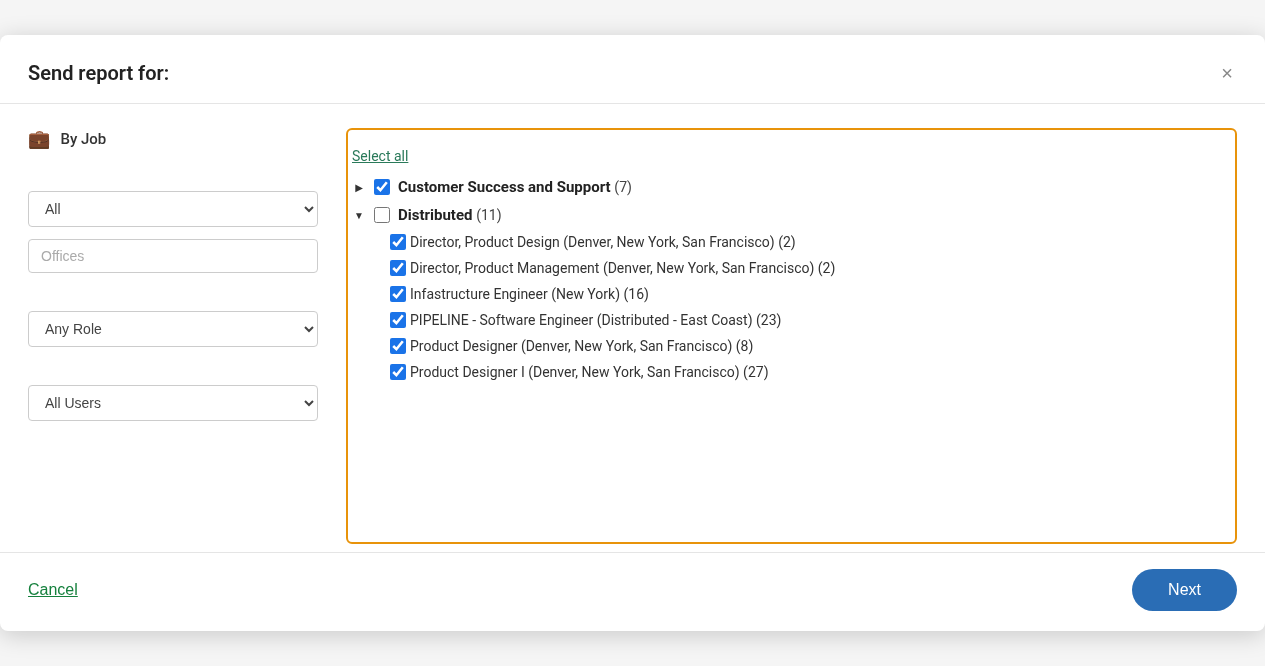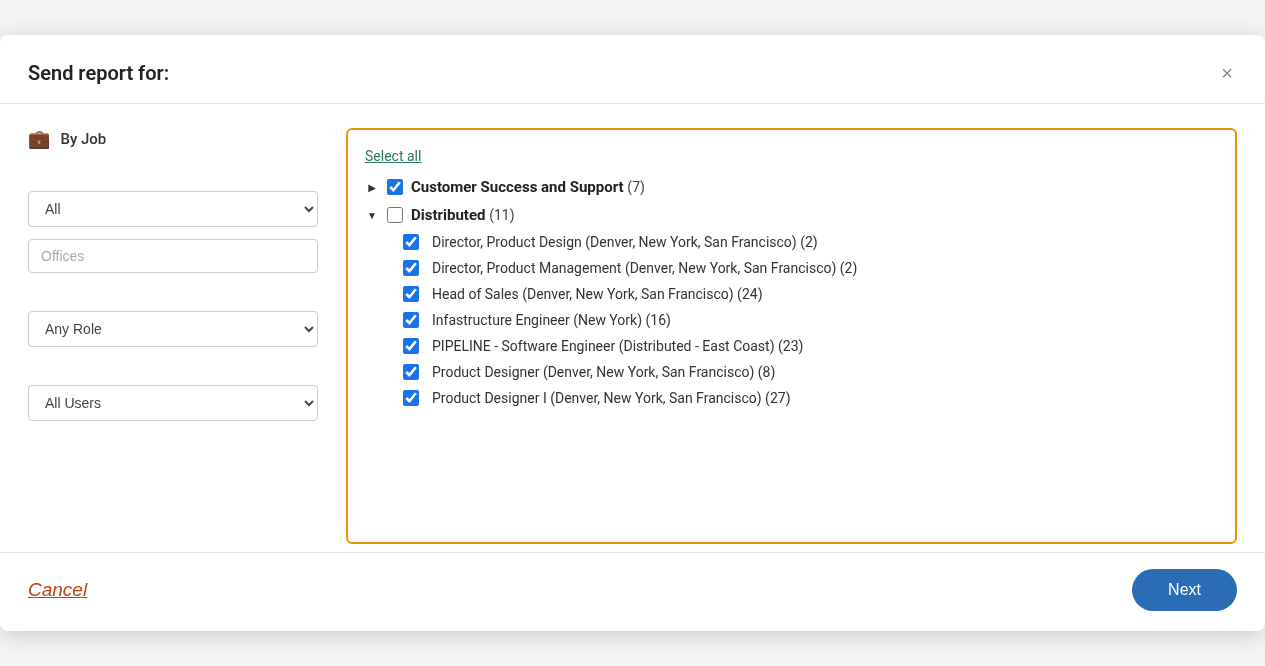--- a/index.html
+++ b/index.html
@@ -92,21 +92,21 @@
       flex: 1;
       display: flex;
       flex-direction: column;
       overflow: hidden;
     }
     .selection-box {
       flex: 1;
       border: 2px solid #e8930a;
       border-radius: 6px;
       overflow-y: auto;
-      padding: 16px 17px;
+      padding: 16px 4px;
     }
     .select-all-link {
       color: #2a7a5a;
       font-size: 14px;
       text-decoration: underline;
       cursor: pointer;
       display: inline-block;
       margin-bottom: 14px;
     }
     .group-row {
@@ -129,21 +129,21 @@
       color: #222;
     }
     .group-count {
       font-size: 14px;
       font-weight: 400;
       color: #444;
     }
     .checkbox-item {
       display: flex;
       align-items: flex-start;
-      gap: 13px;
+      gap: 4px;
       margin-bottom: 10px;
       padding-left: 38px;
     }
     .checkbox-item input[type="checkbox"] {
       width: 16px;
       height: 16px;
       accent-color: #1a73e8;
       cursor: pointer;
       flex-shrink: 0;
     }
@@ -161,27 +161,26 @@
     }
     .modal-footer {
       display: flex;
       align-items: center;
       justify-content: space-between;
       padding: 16px 28px 20px 28px;
       border-top: 1px solid #e5e5e5;
       margin-top: 8px;
     }
     .cancel-link {
-      color: #c2410c;
-      font-size: 19px;
+      color: #15803d;
+      font-size: 16px;
       text-decoration: underline;
       cursor: pointer;
       background: none;
       border: none;
-      font-style: italic;
     }
     .next-btn {
       background: #2a6db5;
       color: #fff;
       border: none;
       border-radius: 24px;
       padding: 12px 36px;
       font-size: 16px;
       font-weight: 500;
       cursor: pointer;
@@ -254,24 +253,20 @@
         <div class="checkbox-item">
           <input type="checkbox" checked="" style="">
           <label>Director, Product Design (Denver, New York, San Francisco) (2)</label>
         </div>
         <div class="checkbox-item">
           <input type="checkbox" checked="" style="">
           <label>Director, Product Management (Denver, New York, San Francisco) (2)</label>
         </div>
         <div class="checkbox-item">
           <input type="checkbox" checked="" style="">
-          <label>Head of Sales (Denver, New York, San Francisco) (24)</label>
-        </div>
-        <div class="checkbox-item">
-          <input type="checkbox" checked="" style="">
           <label>Infastructure Engineer (New York) (16)</label>
         </div>
         <div class="checkbox-item">
           <input type="checkbox" checked="" style="">
           <label>PIPELINE - Software Engineer (Distributed - East Coast) (23)</label>
         </div>
         <div class="checkbox-item">
           <input type="checkbox" checked="" style="">
           <label>Product Designer (Denver, New York, San Francisco) (8)</label>
         </div>

